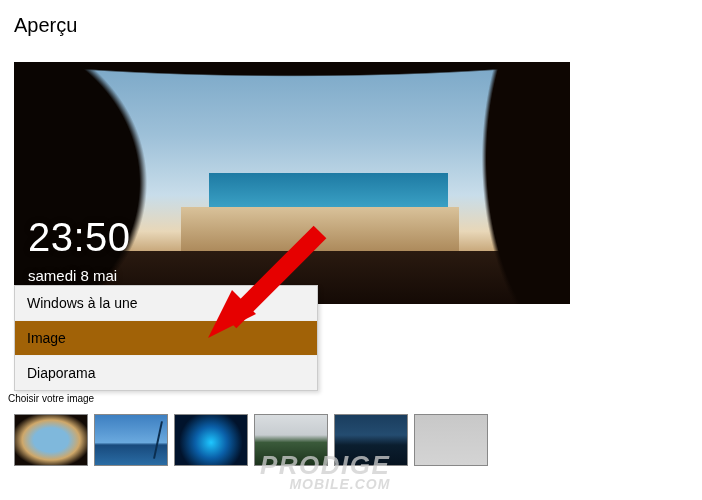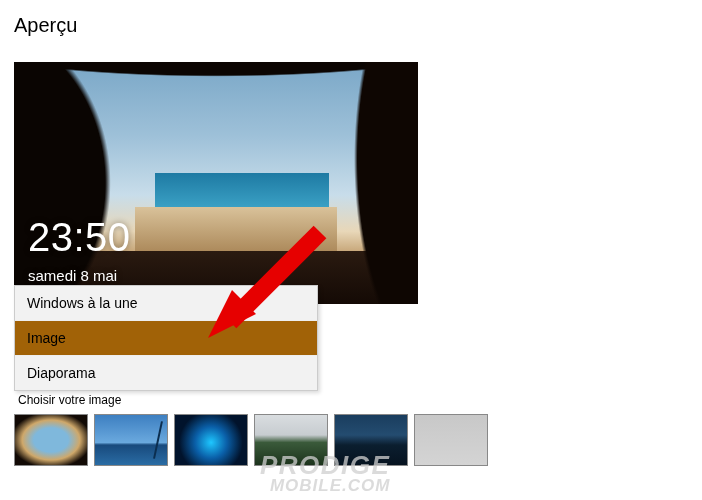--- a/index.html
+++ b/index.html
@@ -12,21 +12,21 @@
     position: relative;
     overflow: hidden;
   }
   .section-title {
     font-size: 20px;
     font-weight: 400;
     color: #000;
     margin-bottom: 25px;
   }
   .preview {
-    width: 404px;
+    width: 556px;
     height: 242px;
     position: relative;
     overflow: hidden;
     background: linear-gradient(to bottom, #7aa7c7 0%, #9dc0d8 30%, #c8ddea 55%, #e8d7b8 70%, #c19e6e 80%, #2a1a10 100%);
   }
   
   .preview .cave-left {
     position: absolute; left:0; top:0; bottom:0; width:46%;
     background: radial-gradient(ellipse 150% 140% at -20% 50%, #0a0502 46%, transparent 48%);
   }
@@ -87,23 +87,23 @@
     cursor: pointer;
     border-bottom: 1px solid #eee;
   }
   .dropdown-item:last-child { border-bottom: none; }
   .dropdown-item.selected {
     background: #a16207;
   }
 
   .choose-label {
     position: absolute;
-    left: 18px;
+    left: 8px;
     top: 393px;
-    font-size: 12px;
+    font-size: 10px;
     color: #000;
     z-index: 1;
   }
 
   .thumbs {
     position: absolute;
     left: 14px;
     top: 414px;
     display: flex;
     gap: 6px;
@@ -142,21 +142,21 @@
     font-size:26px;
     letter-spacing:1.5px;
     opacity:0.75;
     line-height:0.95;
     pointer-events:none;
     font-style: italic;
     margin-top: 38px;
   }
   .watermark .sub {
     display:block;
-    font-size:17px;
+    font-size:14px;
     letter-spacing:1px;
     text-align:right;
   }
 </style>
 </head>
 <body>
 
 <div class="section-title">Aperçu</div>
 
 <div class="preview">

